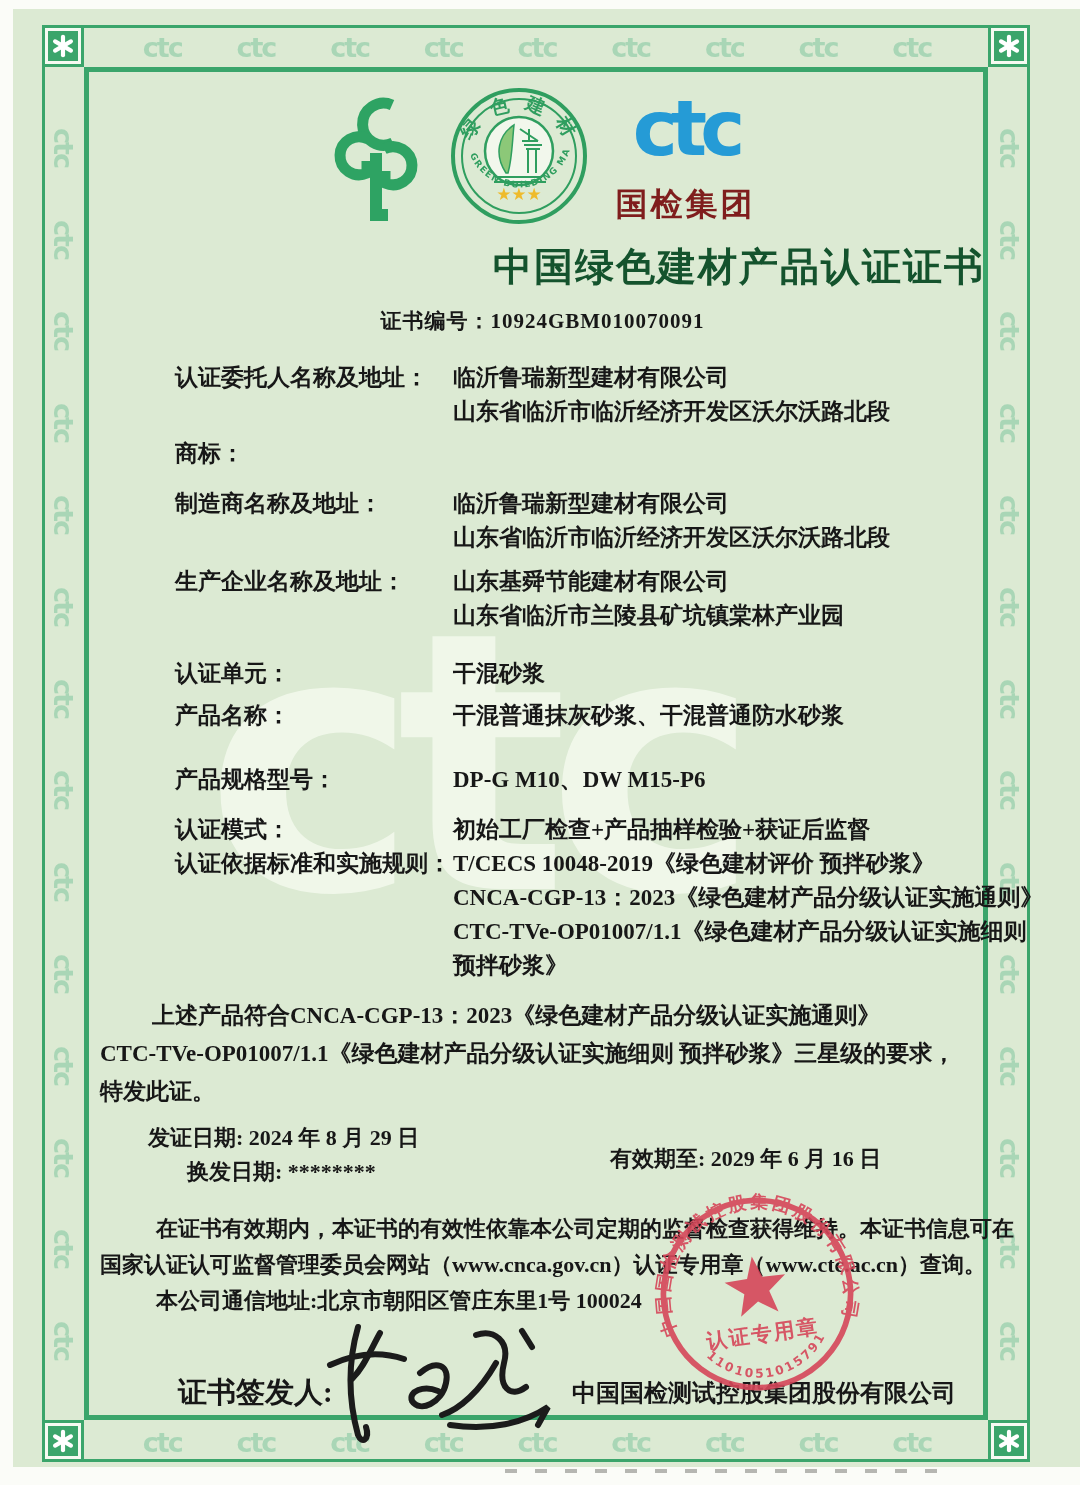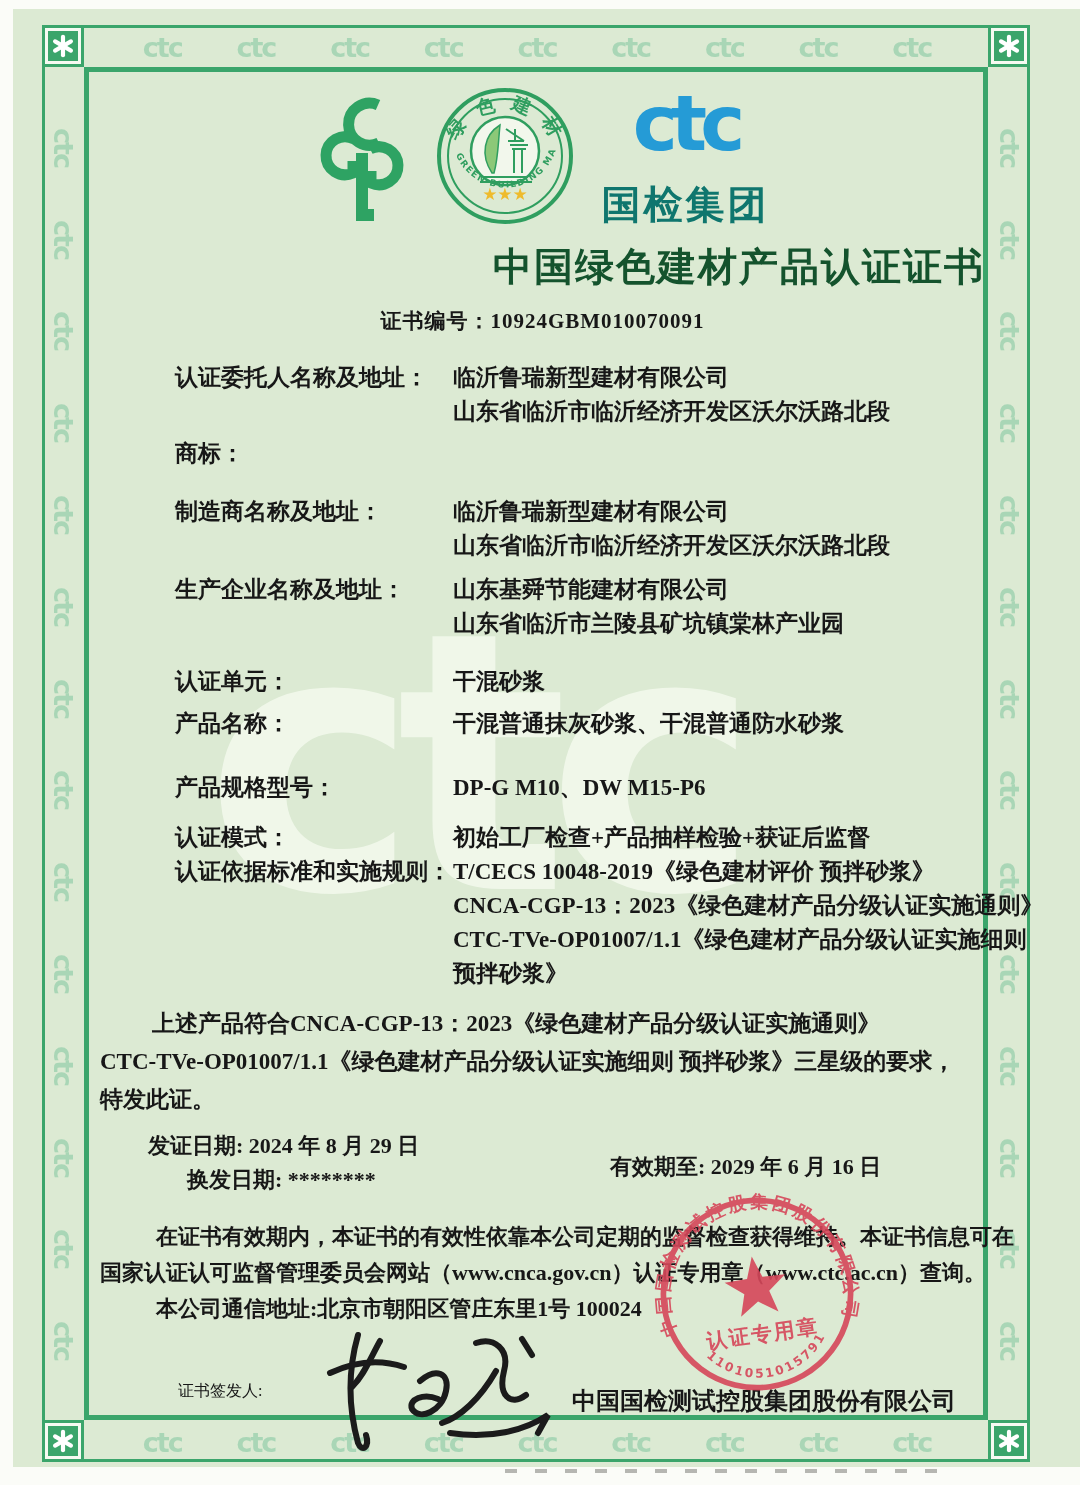--- a/index.html
+++ b/index.html
@@ -29,41 +29,41 @@
   .corner{position:absolute;width:42px;height:42px;background:#f6faf2;border:3px solid #3ba56b;
       box-sizing:border-box;z-index:3;display:flex;align-items:center;justify-content:center;}
   .corner-tl{left:42px;top:25px;} .corner-tr{left:988px;top:25px;}
   .corner-bl{left:42px;top:1420px;} .corner-br{left:988px;top:1420px;}
   
   .content{position:absolute;left:100px;top:84px;width:885px;z-index:4;}
   .logos{display:flex;align-items:center;justify-content:center;gap:26px;height:148px;margin-bottom:14px;}
   .ctc-logo{display:flex;flex-direction:column;align-items:center;margin-top:6px;}
   .ctc-logo .blue{font-family:"DejaVu Sans",sans-serif;font-weight:900;font-size:76px;line-height:.9;
       letter-spacing:-7px;color:#259bd6;}
-  .ctc-logo .sub{font-family:"DejaVu Sans",sans-serif;font-weight:900;font-size:39px;letter-spacing:3px;color:#0f766e;margin-top:20px;}
+  .ctc-logo .sub{font-family:"DejaVu Sans",sans-serif;font-weight:900;font-size:32px;letter-spacing:3px;color:#7f1d1d;margin-top:20px;}
   .title{text-align:right;font-size:39px;font-weight:bold;color:#14532d;letter-spacing:2px;line-height:1.1;margin:0 0 18px 0;}
   .certno{text-align:center;font-size:21px;font-weight:bold;letter-spacing:1px;margin-bottom:26px;}
   .fields{padding-left:75px;font-size:23px;font-weight:bold;}
   .row{display:flex;line-height:34px;}
   .row .label{width:278px;flex:none;white-space:nowrap;}
   .row .value div{white-space:nowrap;}
-  .mb8{margin-bottom:8px;margin-top:24px;}.mb6{margin-bottom:24px;align-items:center;}.mb10{margin-bottom:10px;}
+  .mb8{margin-bottom:8px;margin-top:24px;}.mb6{margin-bottom:16px;align-items:center;}.mb10{margin-bottom:10px;}
   .mb16{margin-bottom:16px;}.mb14{margin-bottom:30px;}
   .statement{font-size:23px;font-weight:bold;line-height:38px;margin:14px 0 12px 0;}
   .statement div{white-space:nowrap;}
   .statement .indent{padding-left:52px;}
   .dates{position:relative;height:68px;font-size:22px;font-weight:bold;margin-bottom:20px;}
   .dates .issue{position:absolute;left:48px;top:0;}
   .dates .reissue{position:absolute;left:48px;top:34px;margin-left:39px;}
   .dates .valid{position:absolute;left:510px;top:21px;}
   .notice{font-size:22px;font-weight:bold;line-height:36px;margin-bottom:2px;}
   .notice div{white-space:nowrap;}
   .notice .indent{padding-left:56px;}
   .signer{position:relative;height:150px;}
-  .signer .label{position:absolute;left:78px;top:52px;font-size:16px;font-weight:normal;white-space:nowrap;}
+  .signer .label{position:absolute;left:78px;top:52px;font-size:29px;font-weight:bold;white-space:nowrap;}
   .signer .signature{position:absolute;left:200px;top:-14px;}
   .signer .company{position:absolute;left:472px;top:56px;font-size:24px;font-weight:bold;white-space:nowrap;}
   .seal{position:absolute;left:653px;top:1190px;width:208px;height:208px;z-index:5;opacity:.9;}
 </style>
 </head>
 <body>
 
 <div class="page">
 
   <div class="watermark">ctc</div>

